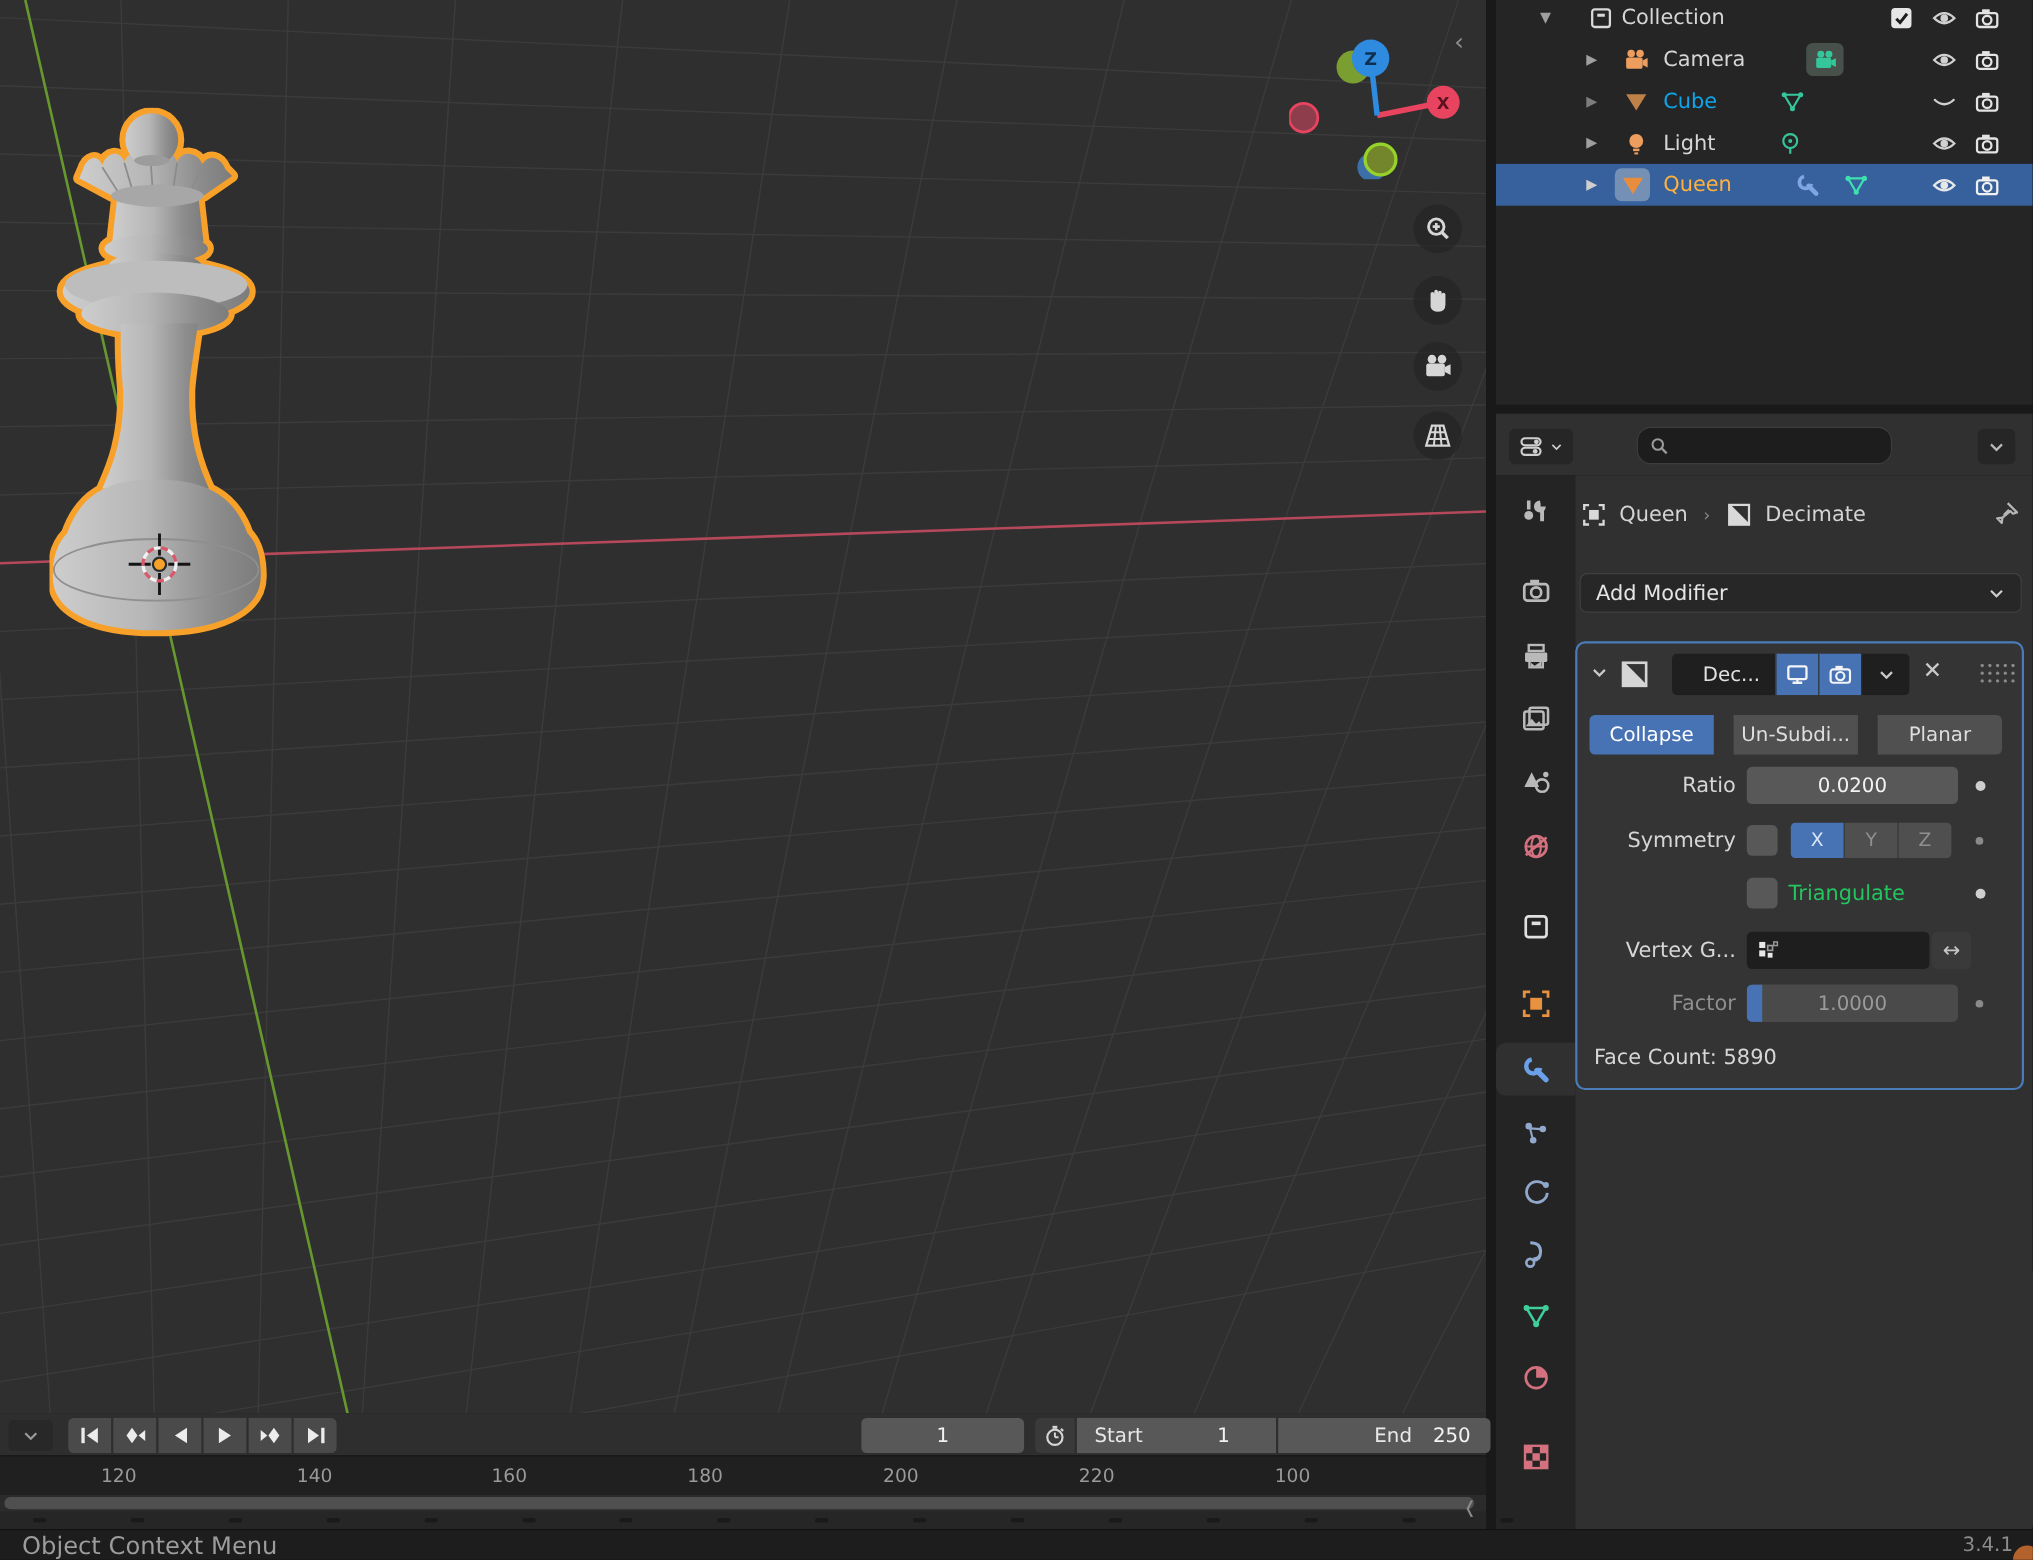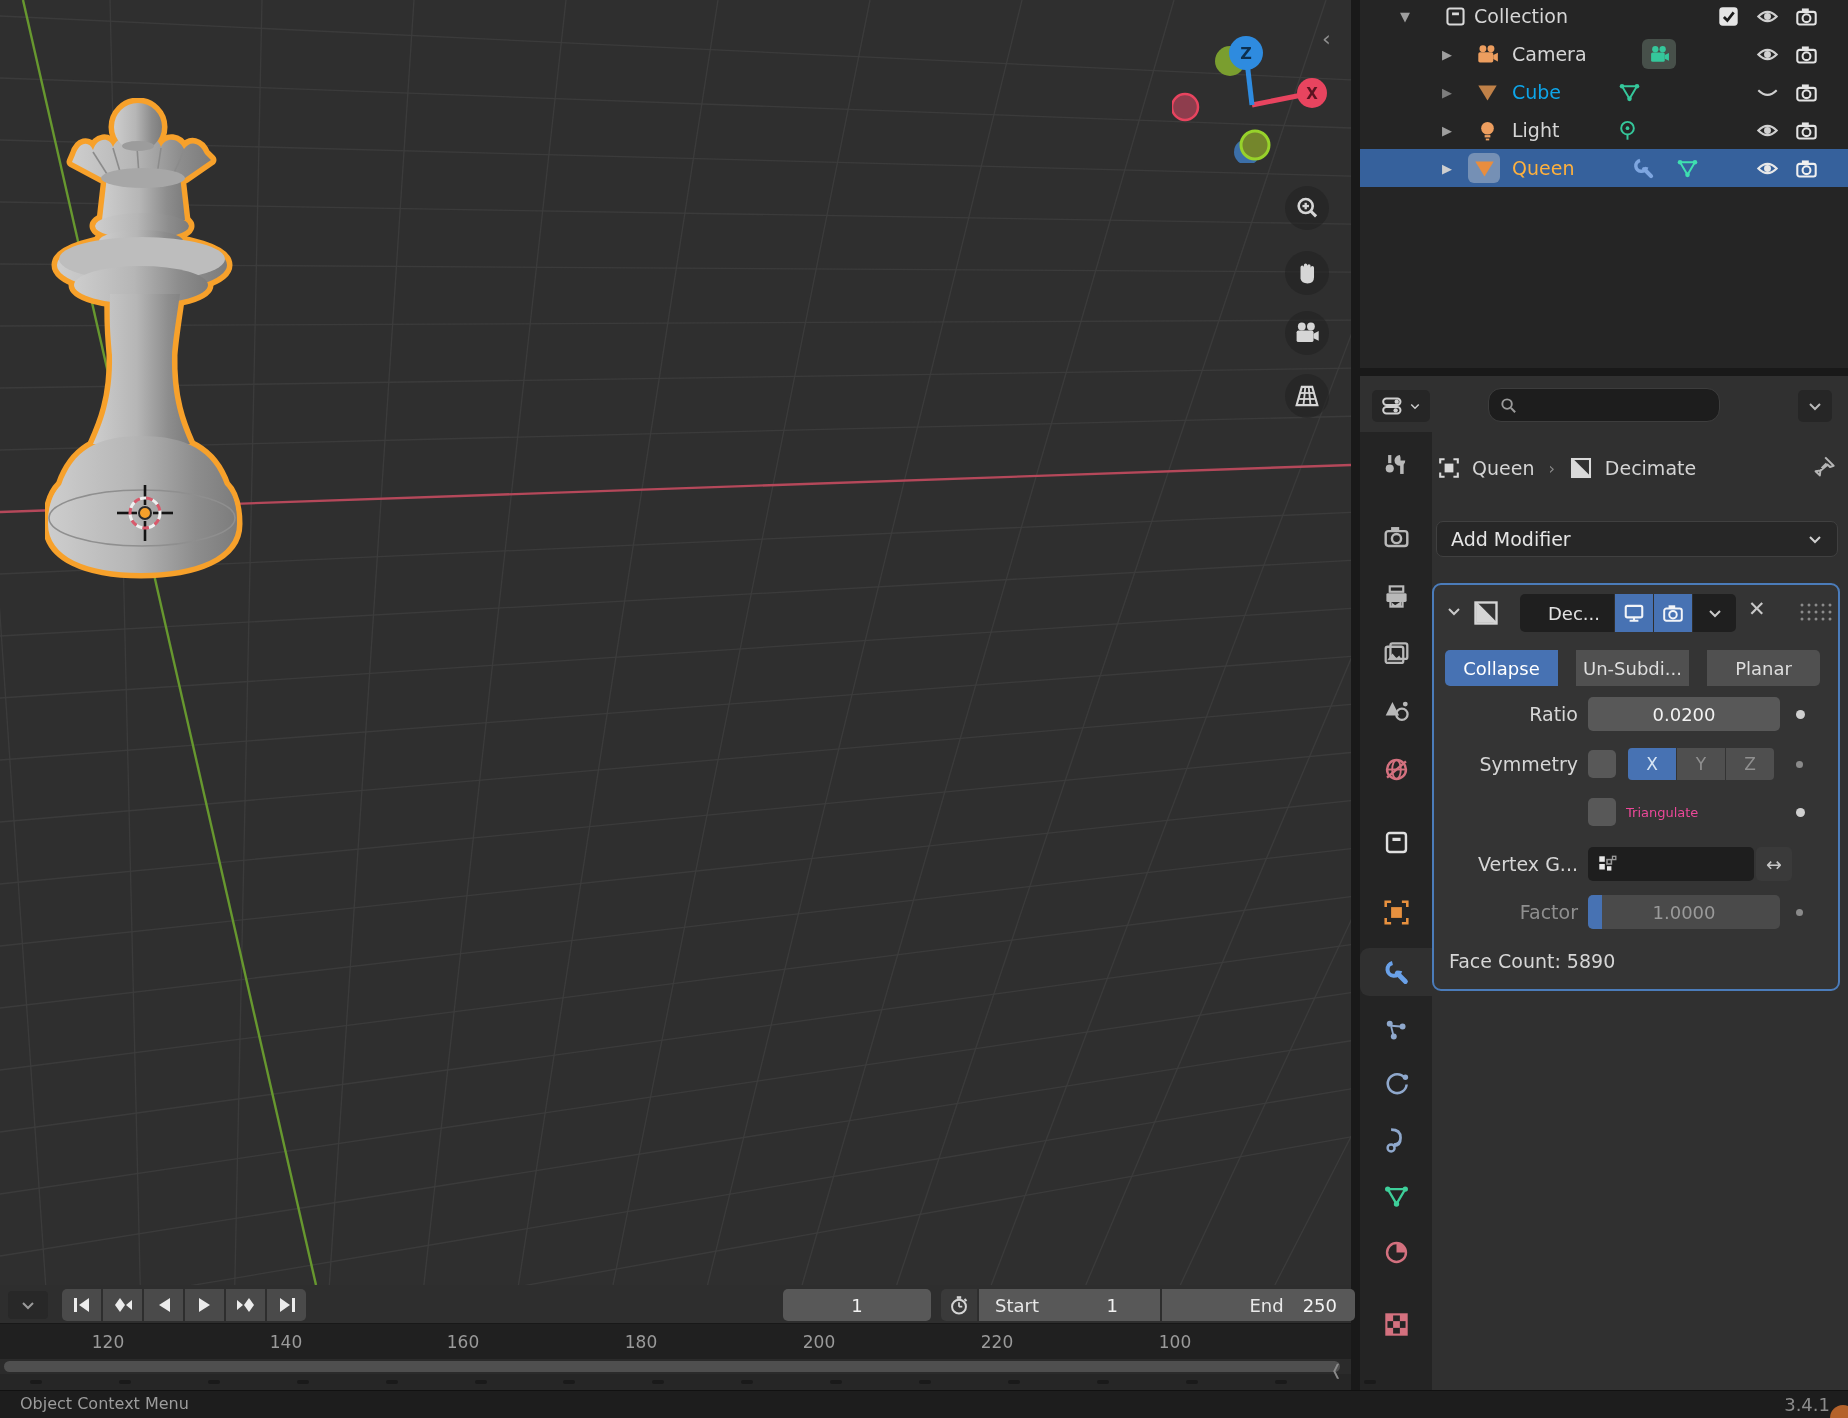--- a/index.html
+++ b/index.html
@@ -91,21 +91,21 @@
     border-radius:5px; color:#f2f2f2; font-size:18px; display:flex; align-items:center; justify-content:center; }
   .dot { position:absolute; left:362px; top:13px; width:9px; height:9px; border-radius:50%; background:#cfcfcf; }
   .dot.dim { width:7px; height:7px; top:14px; background:#8a8a8a; }
   .checkbox { position:absolute; left:154px; top:3px; width:28px; height:28px; background:#585858; border-radius:5px; }
   .axis-group { position:absolute; left:194px; top:1px; height:32px; display:flex; gap:1px; }
   .axisbtn { width:48px; display:flex; align-items:center; justify-content:center; background:#4f4f4f;
     color:#909090; font-size:17px; }
   .axisbtn.first { border-radius:4px 0 0 4px; } .axisbtn.last { border-radius:0 4px 4px 0; }
   .axisbtn.on { background:#4772b3; color:#d8e6f5; }
   .tri-label { position:absolute; left:192px; top:0; height:34px; display:flex; align-items:center;
-    color:#ec4899; font-size:13px; }
+    color:#22c55e; font-size:19px; }
   .vg-field { position:absolute; left:154px; top:0; width:166px; height:34px; background:#1e1e1e;
     border-radius:5px; display:flex; align-items:center; padding-left:8px; }
   .vg-swap { position:absolute; left:322px; top:0; width:36px; height:34px; background:#3a3a3a;
     border-radius:5px; color:#c6c6c6; display:flex; align-items:center; justify-content:center; font-size:19px; }
   .factor-field { position:absolute; left:154px; top:0; width:192px; height:34px; background:#4a4a4a;
     border-radius:5px; overflow:hidden; color:#9a9a9a; font-size:18px; display:flex; align-items:center; justify-content:center; }
   .factor-fill { position:absolute; left:0; top:0; width:14px; height:34px; background:#4772b3; }
   .face-count { position:absolute; left:15px; top:365px; color:#d6d6d6; font-size:19px; }
 
   
@@ -130,21 +130,21 @@
     border-top:1px solid #181818; }
   .rnum { position:absolute; top:8px; transform:translateX(-50%); color:#9a9a9a; font-size:17px; }
   .scrollstrip { position:absolute; left:0; top:74px; width:1351px; height:15px; background:#2b2b2b; }
   .scrollbar { position:absolute; left:4px; top:2px; width:1336px; height:11px; background:#4f4f4f; border-radius:6px; }
   .tickstrip { position:absolute; left:0; top:89px; width:1351px; height:16px; background:#262626; }
   .tickstrip i { position:absolute; top:6px; width:12px; height:4px; background:#1a1a1a; border-radius:2px; }
   .tl-corner-chev { position:absolute; left:1330px; top:76px; color:#8a8a8a; font-size:15px; }
 
   
   .statusbar { left:0; top:1390px; width:1848px; height:28px; background:#1d1d1d; border-top:1px solid #111; }
-  .status-left { position:absolute; left:20px; top:3px; color:#9c9c9c; font-size:16px; }
+  .status-left { position:absolute; left:20px; top:3px; color:#9c9c9c; font-size:22px; }
   .status-right { position:absolute; right:18px; top:3px; color:#8c8c8c; font-size:18px; }
   .corner-grip { position:absolute; right:-8px; top:14px; width:26px; height:26px; border-radius:50%; background:#b4622b; }
 
   .chev-svg { width:16px; height:16px; }
 </style>
 </head>
 <body>
 
 <svg width="0" height="0" style="position:absolute">
   <defs>

